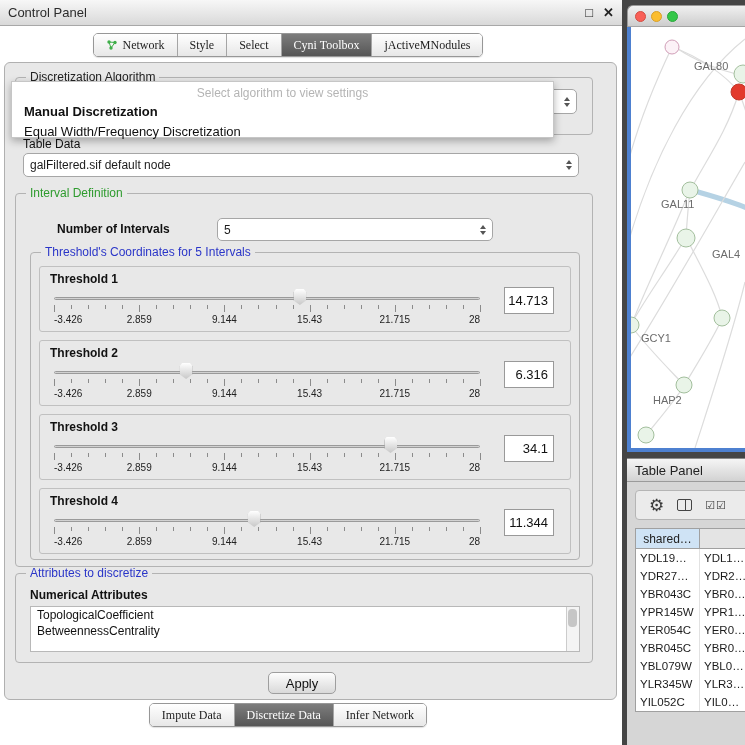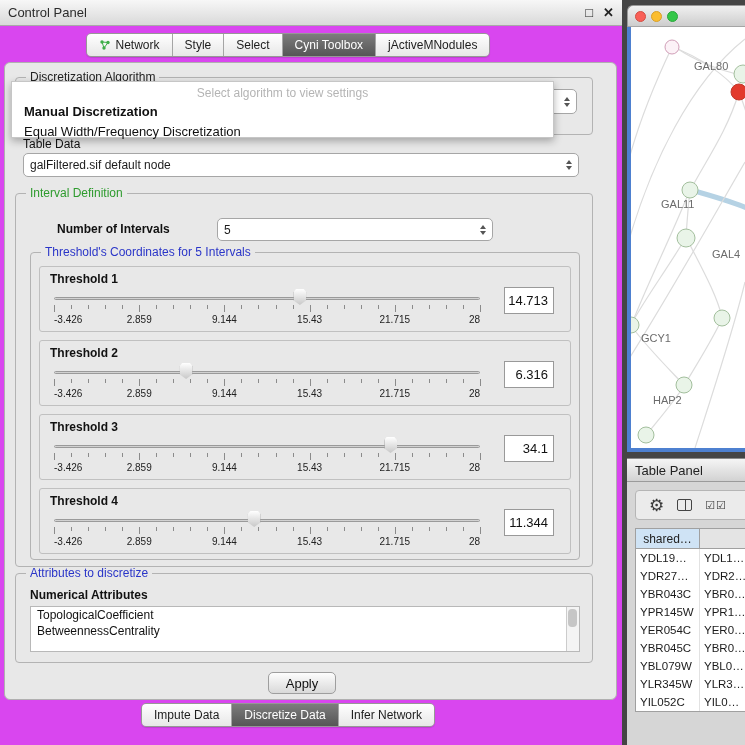--- a/index.html
+++ b/index.html
@@ -1,29 +1,29 @@
 <!DOCTYPE html>
 <html><head>
 <meta charset="utf-8">
 <style>
   * { margin:0; padding:0; box-sizing:border-box; }
   body { font-family:"Liberation Sans", sans-serif; background:#454545; }
   .screen { position:relative; width:745px; height:745px; overflow:hidden; background:#454545; }
 
   
-  .control-panel { position:absolute; left:0; top:0; width:622px; height:745px; background:#d946ef; }
+  .control-panel { position:absolute; left:0; top:0; width:622px; height:745px; background:#ffffff; }
   .titlebar { position:absolute; left:0; top:0; width:622px; height:26px;
     background:linear-gradient(#f7f7f7,#d9d9d9); border-bottom:1px solid #a8a8a8;
     display:flex; align-items:center; padding:0 8px; }
   .wtitle { font-size:13px; color:#2b2b2b; }
   .winbtns { margin-left:auto; display:flex; gap:10px; }
   .wbtn { font-size:13px; font-weight:bold; color:#222; cursor:default; }
 
   
-  .tabbar { position:absolute; left:0; width:576px; display:flex; justify-content:center; }
+  .tabbar { position:absolute; left:0; width:576px; display:flex; justify-content:center;font-family:Liberation Serif, serif; }
   .tabbar.top { top:33px; }
   .tabbar.bottom { top:703px; }
   .seggroup { display:flex; border:1px solid #979797; border-radius:5px; overflow:hidden;
     box-shadow:0 1px 1px rgba(0,0,0,.12); }
   .seg { display:flex; align-items:center; gap:5px; padding:0 12px; height:22px; font-size:12px;
     color:#1d1d1d; background:linear-gradient(#ffffff,#e7e7e7); white-space:nowrap; cursor:default; }
   .seg + .seg { border-left:1px solid #a5a5a5; }
   .seg.selected { background:linear-gradient(#7d7d7d,#565656); color:#fff; }
 
   .panel-outer { position:absolute; left:4px; top:62px; width:613px; height:638px;

